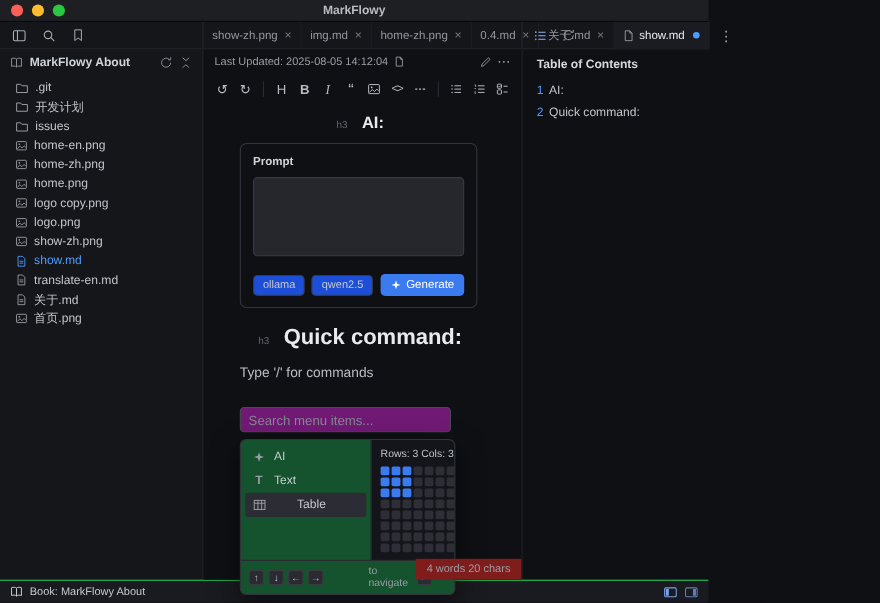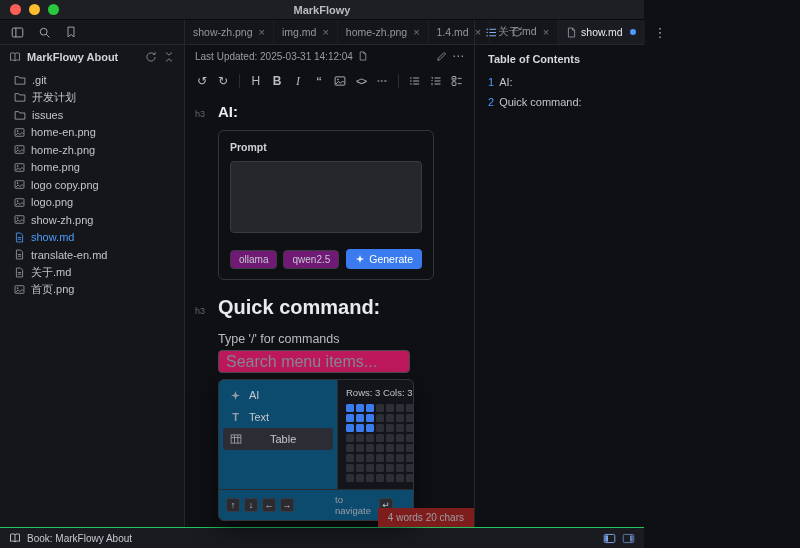--- a/index.html
+++ b/index.html
@@ -46,37 +46,37 @@
   
   .editor{flex:1;min-width:0;display:flex;flex-direction:column;background:#0f1014;position:relative;}
   .updated-bar{height:22px;flex:0 0 auto;display:flex;align-items:center;gap:5px;padding:0 10px;font-size:10px;color:#9a9da5;}
   .updated-bar .sp{flex:1;}
   .fmt-toolbar{height:28px;flex:0 0 auto;display:flex;align-items:center;gap:3px;padding:0 8px;color:#b8bbc2;}
   .fmt-btn{width:20px;height:20px;display:inline-flex;align-items:center;justify-content:center;font-size:12px;border-radius:3px;cursor:pointer;}
   .fmt-btn.bold{font-weight:700;}
   .fmt-btn.italic{font-style:italic;font-family:"Liberation Serif","DejaVu Serif",serif;}
   .fmt-sep{width:1px;height:14px;background:#2b2c32;margin:0 4px;}
   .content{flex:1;min-height:0;padding:4px 14px 0 10px;position:relative;}
-  .hrow{display:flex;align-items:baseline;}
+  .hrow{display:flex;align-items:baseline;justify-content:center;}
   .gut{width:23px;flex:0 0 auto;font-size:9px;color:#63666d;}
   .h-sm{font-size:15px;font-weight:700;color:#e8eaee;}
   .h-lg{font-size:20px;font-weight:700;color:#e8eaee;}
   .h1row{margin-top:4px;}
   .h2row{margin-top:16px;}
   .ai-panel{margin:10px 26px 0 23px;border:1px solid #34353b;border-radius:6px;padding:10px 11px;}
   .prompt-label{font-size:10.5px;font-weight:700;color:#d0d3d8;}
   .prompt-box{margin-top:8px;height:72px;background:#26272c;border:1px solid #3a3b41;border-radius:4px;cursor:text;}
   .ai-actions{margin-top:16px;display:flex;align-items:center;gap:6px;}
-  .chip{font-size:10px;color:#c5c8ce;background:#701a75;border:1px solid #3a3b41;border-radius:4px;padding:3px 8px;cursor:pointer;}
+  .chip{font-size:10px;color:#c5c8ce;background:#1d4ed8;border:1px solid #3a3b41;border-radius:4px;padding:3px 8px;cursor:pointer;}
   .generate{margin-left:auto;display:inline-flex;align-items:center;gap:4px;background:var(--button,#3b7bf0);color:#fff;font-size:10.5px;border-radius:4px;padding:4px 9px;cursor:pointer;}
   .generate svg{display:block;}
   .hint{margin:13px 0 0 23px;font-size:12.5px;color:#b9bcc3;}
-  .search{display:block;margin:4px 0 0 23px;width:192px;height:23px;background:#be185d;border:1px solid #4a4b52;border-radius:4px;color:#d6d8dd;font-size:16px;padding:0 7px;outline:none;font-family:inherit;}
+  .search{display:block;margin:24px 0 0 23px;width:192px;height:23px;background:#701a75;border:1px solid #4a4b52;border-radius:4px;color:#d6d8dd;font-size:12px;padding:0 7px;outline:none;font-family:inherit;}
   .search::placeholder{color:#83868e;}
-  .menu{margin:6px 0 0 23px;width:196px;background:#0c4a6e;border:1px solid #33343b;border-radius:6px;display:grid;grid-template-columns:118px 1fr;overflow:hidden;box-shadow:0 10px 24px rgba(0,0,0,.5);}
+  .menu{margin:6px 0 0 23px;width:196px;background:#14532d;border:1px solid #33343b;border-radius:6px;display:grid;grid-template-columns:118px 1fr;overflow:hidden;box-shadow:0 10px 24px rgba(0,0,0,.5);}
   .menu-left{padding:4px;}
   .mitem{height:22px;display:flex;align-items:center;gap:7px;padding:0 6px;font-size:11px;color:#c5c8ce;border-radius:3px;cursor:pointer;}
   .mitem.active{background:#2c2d34;gap:28px;}
   .mitem .micn{display:inline-flex;justify-content:center;width:13px;color:#9a9da5;}
   .tletter{font-size:11px;font-weight:700;}
   .menu-right{background:#14151a;border-left:1px solid #2b2c32;padding:7px 8px;}
   .grid-label{font-size:9.5px;color:#c0c3c9;margin-bottom:6px;white-space:nowrap;}
   .tgrid{display:grid;gap:2px;}
   .gcell{width:8px;height:8px;background:#2e2f36;border-radius:1.5px;cursor:pointer;}
   .gcell.sel{background:var(--button,#3b7bf0);}
@@ -140,21 +140,21 @@
         </div>
         <div class="tab">
           <span class="tlabel">img.md</span>
           <span class="tclose">×</span>
         </div>
         <div class="tab">
           <span class="tlabel">home-zh.png</span>
           <span class="tclose">×</span>
         </div>
         <div class="tab">
-          <span class="tlabel">1.4.md</span>
+          <span class="tlabel">0.4.md</span>
           <span class="tclose">×</span>
         </div>
         <div class="tab">
           <span class="tlabel">关于.md</span>
           <span class="tclose">×</span>
         </div>
         <div class="tab active">
           <span class="ticon">
             <svg width="11" height="11" viewBox="0 0 16 16" fill="none" stroke="currentColor" stroke-width="1.2">
               <path d="M3.5 1.5h6l3 3v10h-9z"></path>
@@ -328,21 +328,21 @@
                 <path d="M2.5 12l3.5-3.5 2.5 2.5 3-3 2 2"></path>
               </svg>
             </span>
             <span class="tlbl">首页.png</span>
           </div>
         </div>
     </aside>
 
     <section class="editor">
       <div class="updated-bar">
-        <span>Last Updated: 2025-03-31 14:12:04</span>
+        <span>Last Updated: 2025-08-05 14:12:04</span>
         <span class="iconbtn">
           <svg width="10" height="10" viewBox="0 0 16 16" fill="none" stroke="currentColor" stroke-width="1.3">
               <path d="M3.5 1.5h6l3 3v10h-9z"></path>
               <path d="M9.5 1.5v3h3"></path>
             </svg>
         </span>
         <span class="sp"></span>
         <span class="iconbtn">
           <svg width="11" height="11" viewBox="0 0 16 16" fill="none" stroke="currentColor" stroke-width="1.2">
               <path d="M2.5 13.5l.8-3L11 2.8a1.2 1.2 0 0 1 1.7 0l.5.5a1.2 1.2 0 0 1 0 1.7L5.5 12.7z"></path>

